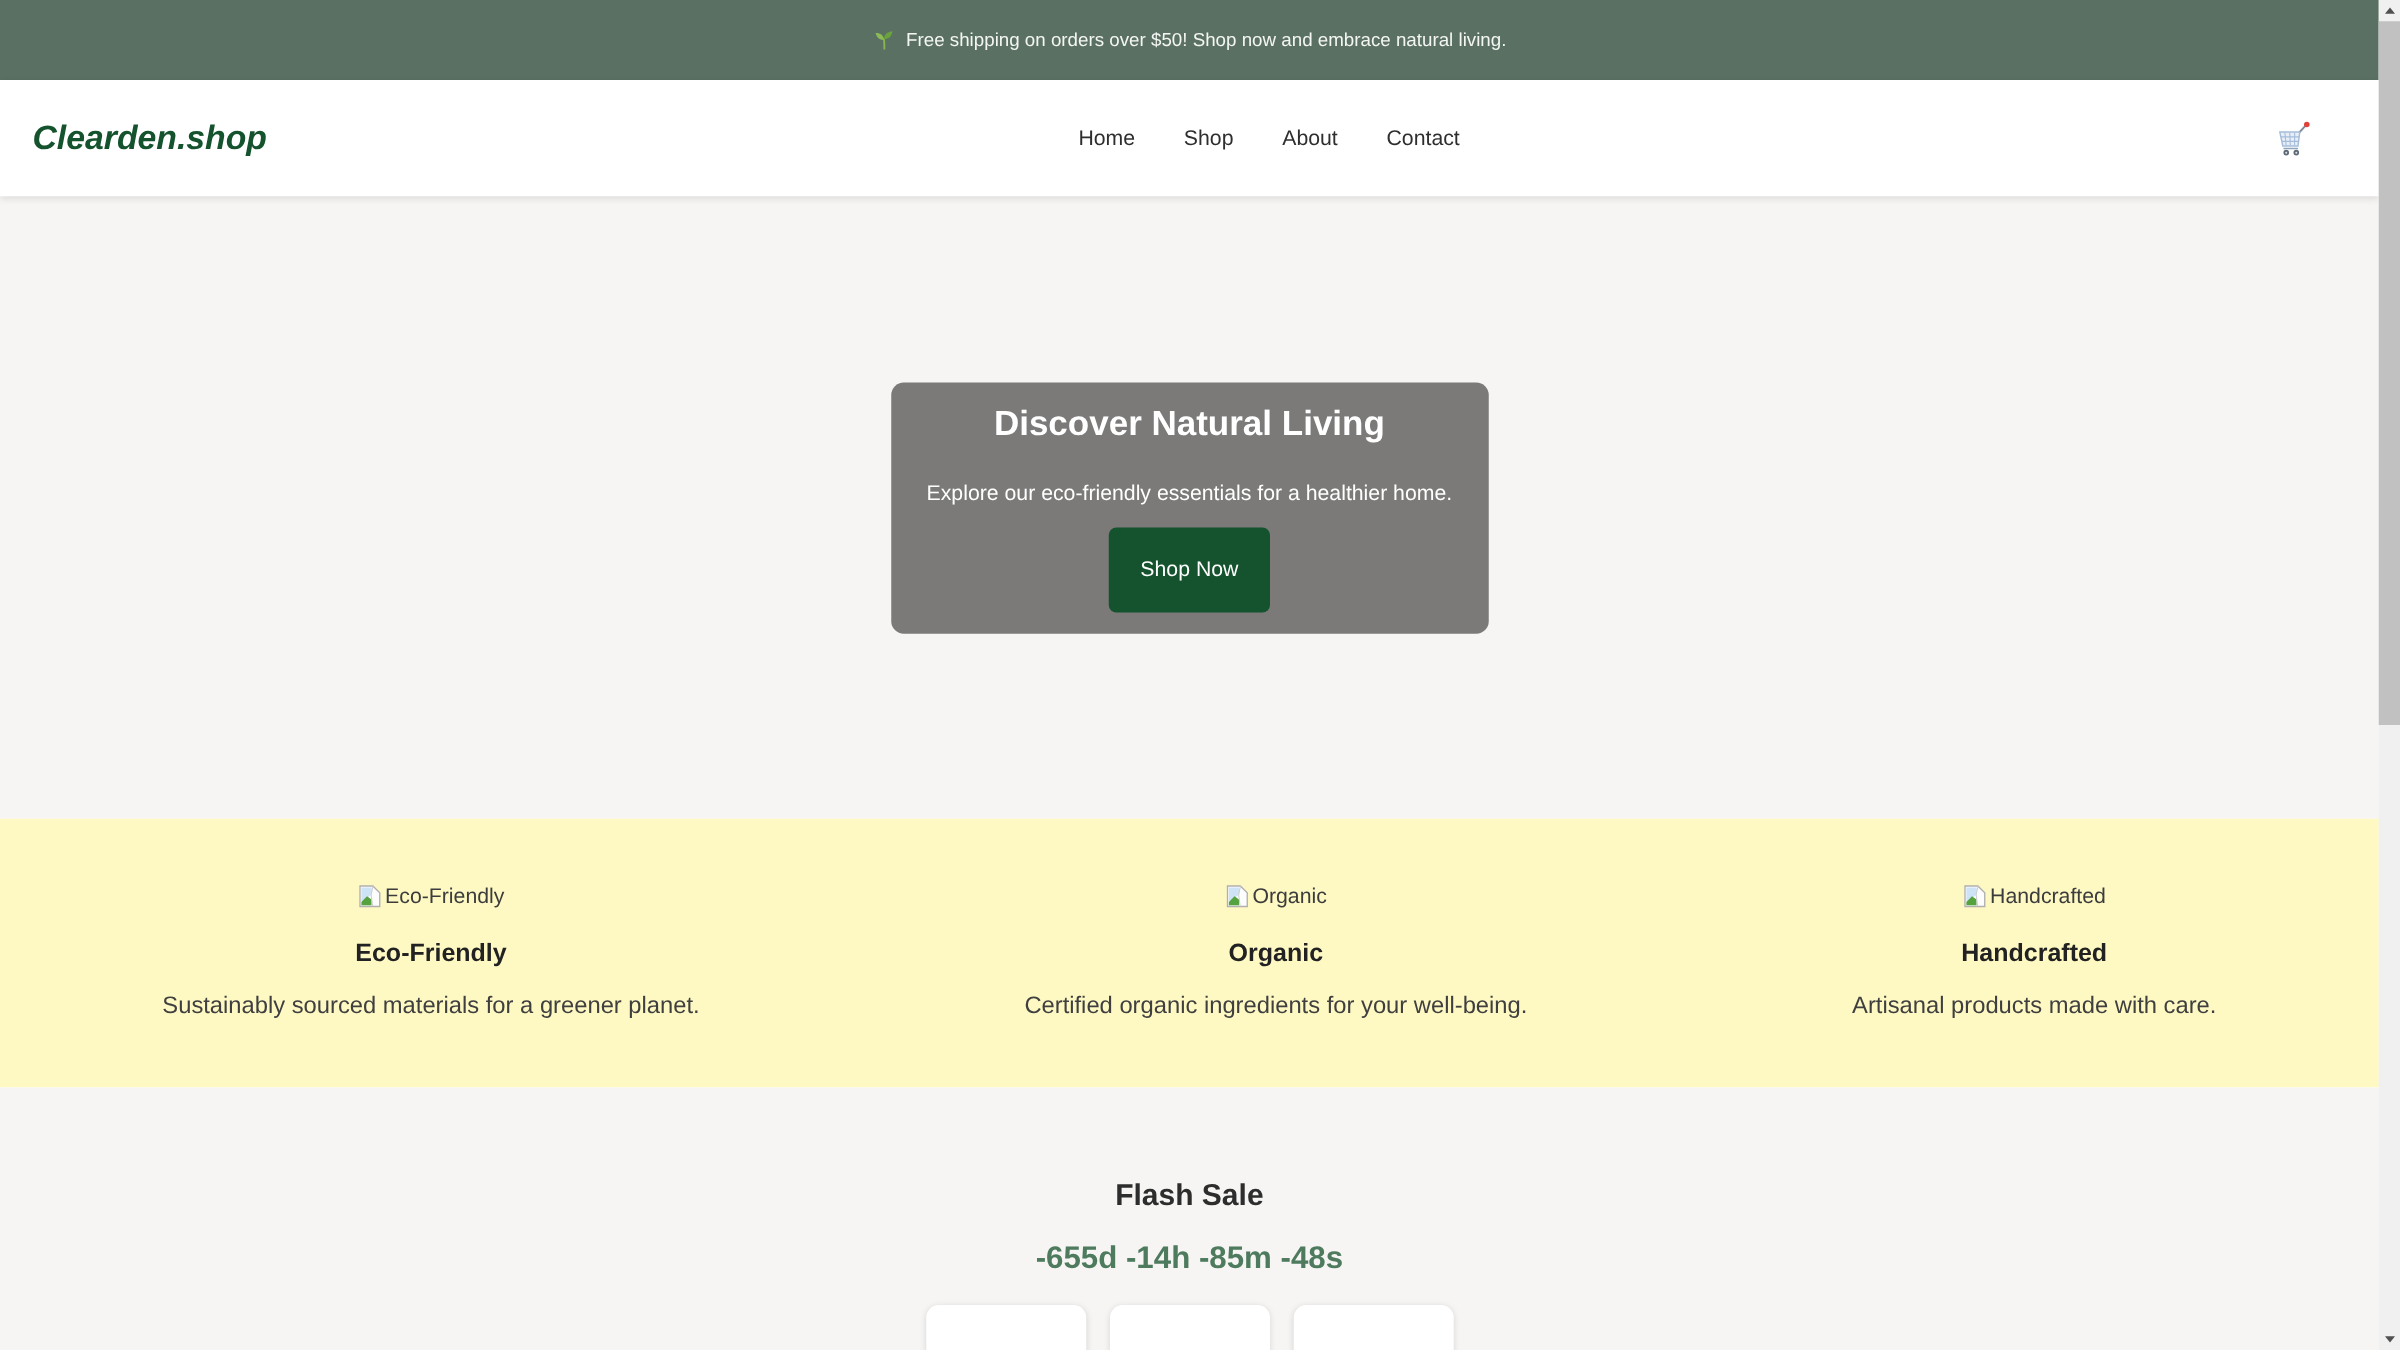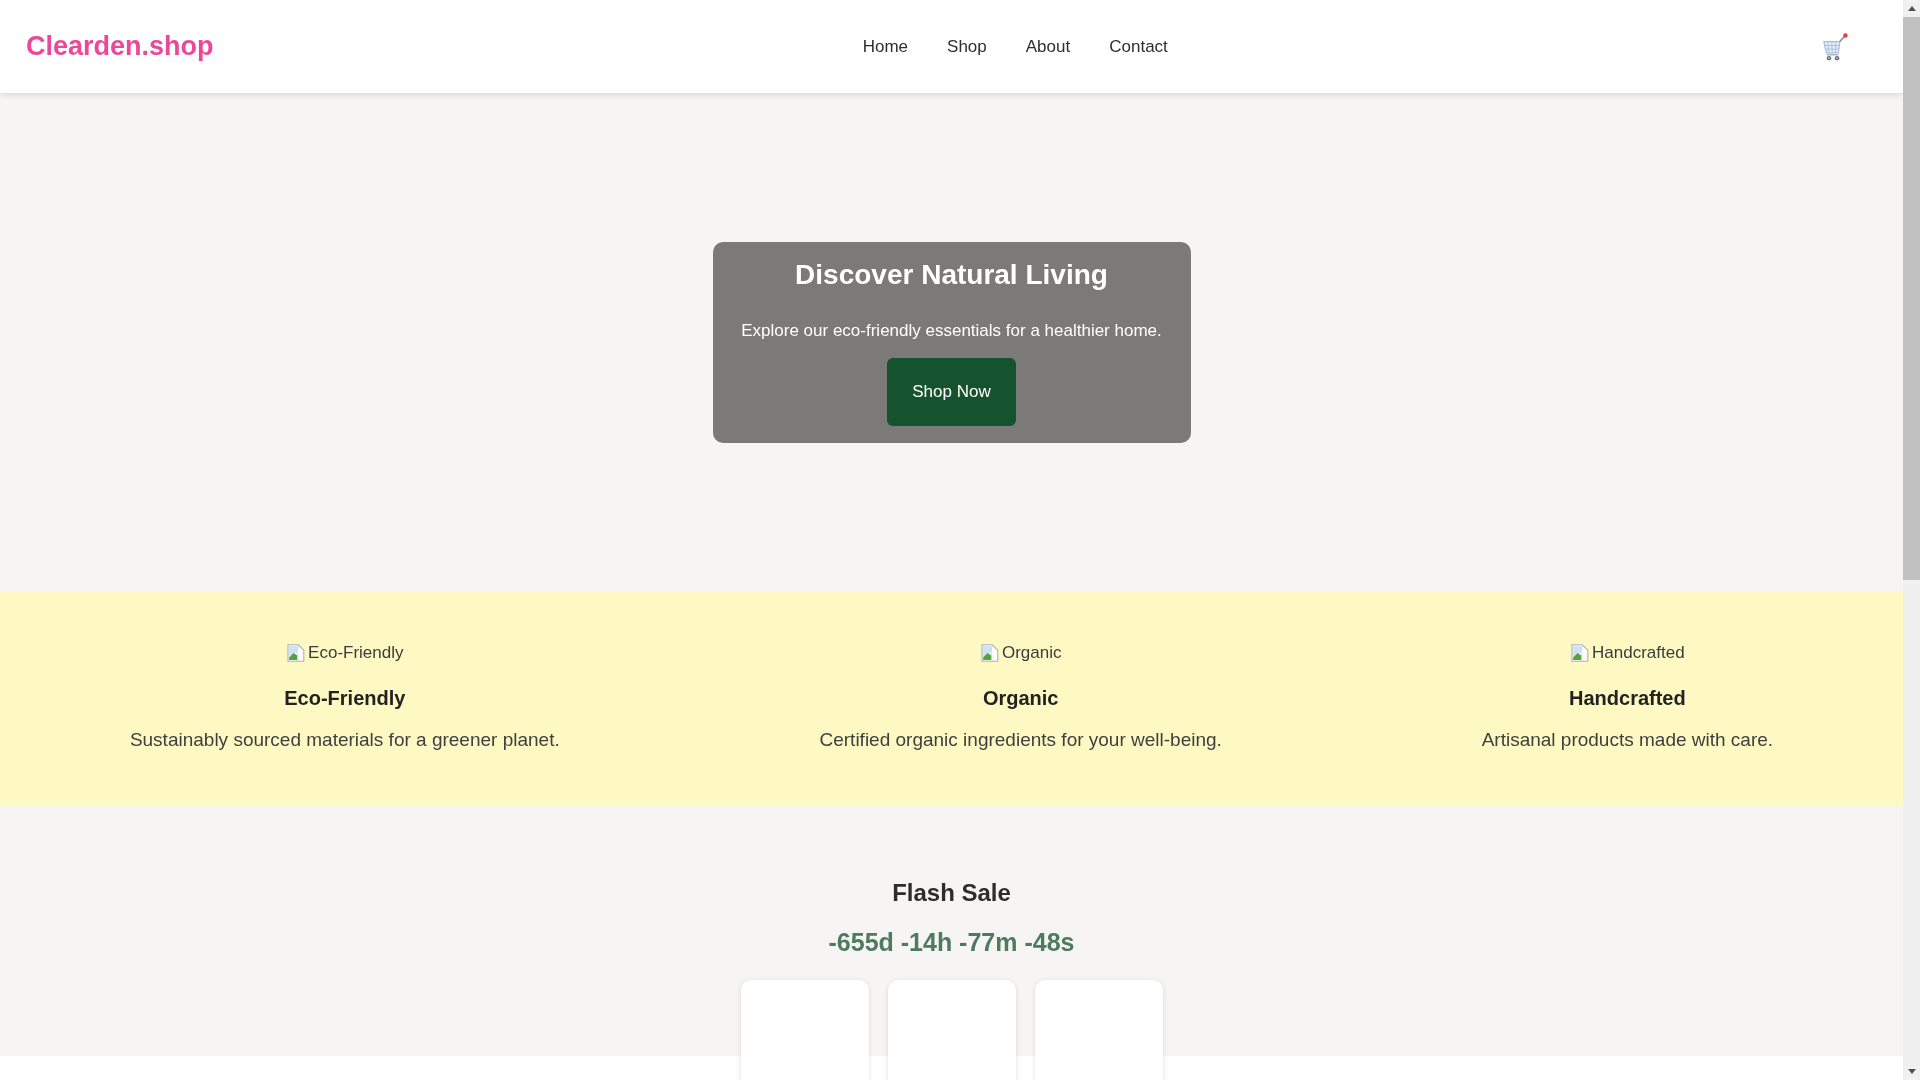--- a/index.html
+++ b/index.html
@@ -31,22 +31,23 @@
     align-items: center;
     justify-content: space-between;
     padding: 0 26px;
     box-shadow: 0 2px 6px rgba(0,0,0,0.12);
     position: relative;
     z-index: 2;
   }
   .logo {
     font-size: 27px;
     font-weight: bold;
-    color: #ec4899;
-    cursor: pointer;
+    color: #14532d;
+    cursor: pointer;
+    font-style: italic;
   }
   .nav { display: flex; gap: 39px; }
   .nav a {
     text-decoration: none;
     color: #2e2e2e;
     font-size: 17px;
     cursor: pointer;
   }
   .cart-btn {
     width: 36px; height: 36px;
@@ -168,20 +169,28 @@
     top: 17px; left: 0;
     width: 17px; height: 563px;
     background: #c1c1c1;
   }
 </style>
 </head>
 <body>
 
 <div class="content">
 
+  <div class="banner">
+    <svg width="19" height="19" viewBox="0 0 20 20">
+      <path d="M10 17.5 C10 13 10 11 9.6 8.6" stroke="#86b44e" stroke-width="1.6" fill="none"></path>
+      <path d="M9.8 9.5 C5.2 9.7 3.4 6.4 2.6 3.6 C6.6 3.4 9.3 5.6 9.8 9.5 Z" fill="#8cbb55"></path>
+      <path d="M9.7 8.8 C9.8 5.0 12.0 2.8 16.8 2.2 C16.2 6.6 13.5 8.8 9.7 8.8 Z" fill="#6aa33c"></path>
+    </svg>
+    <span>Free shipping on orders over $50! Shop now and embrace natural living.</span>
+  </div>
 
   <header class="header">
     <div class="logo">Clearden.shop</div>
     <nav class="nav">
       <a>Home</a>
       <a>Shop</a>
       <a>About</a>
       <a>Contact</a>
     </nav>
     <div class="cart-btn">
@@ -252,21 +261,21 @@
         <span>Handcrafted</span>
       </span>
       <div class="feature-title">Handcrafted</div>
       <div class="feature-desc">Artisanal products made with care.</div>
     </div>
 
   </section>
 
   <section class="flash">
     <div class="flash-title">Flash Sale</div>
-    <div class="countdown">-655d -14h -77m -48s</div>
+    <div class="countdown">-655d -14h -85m -48s</div>
     <div class="cards">
 
       <div class="card">
         <span class="broken-img">
           
           
         </span>
       </div>
 
       <div class="card">

